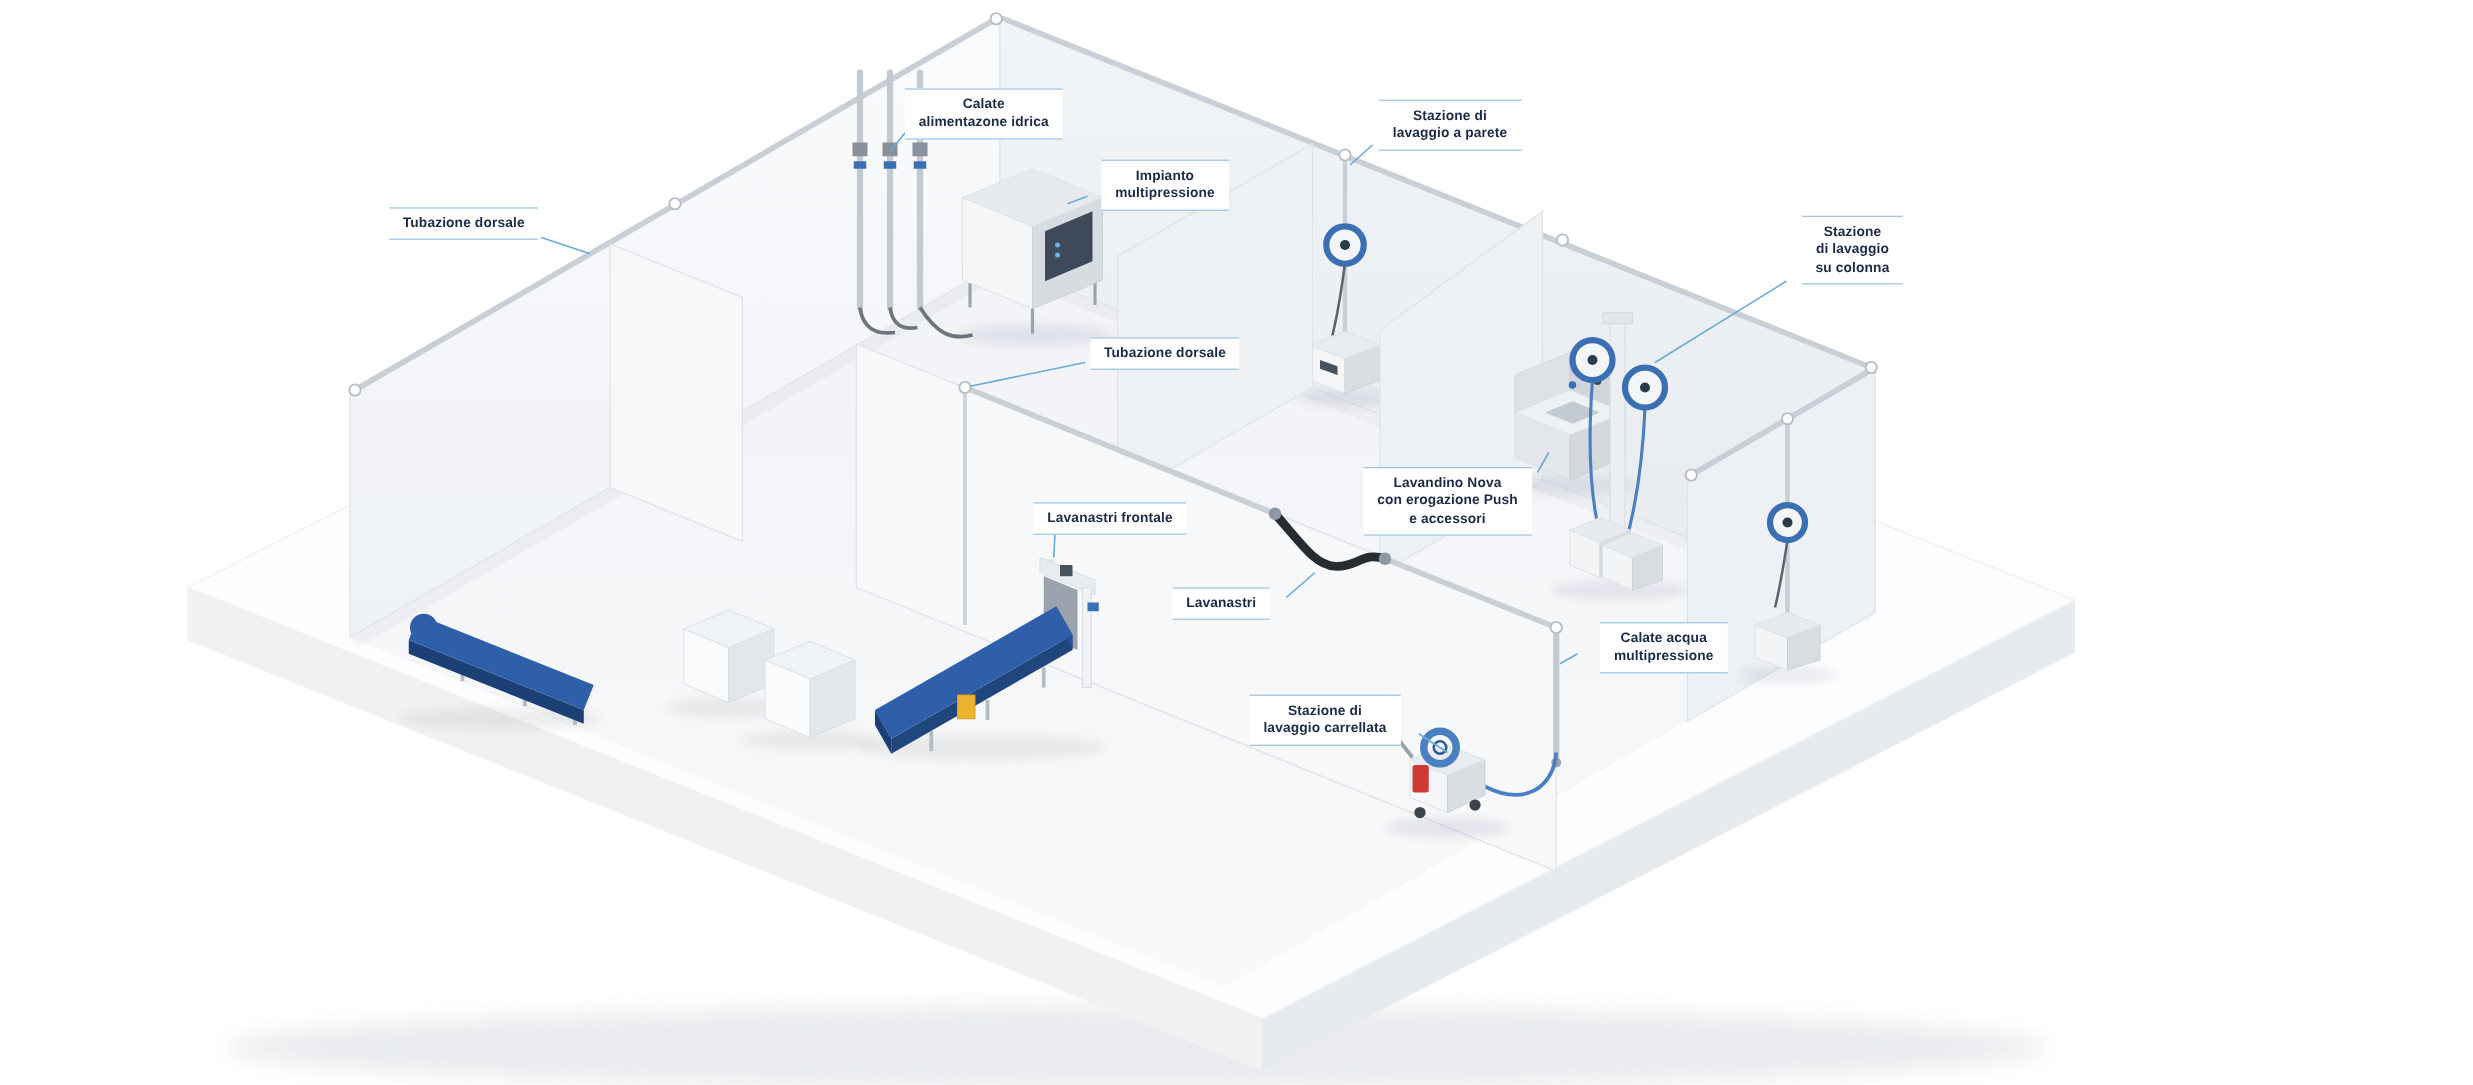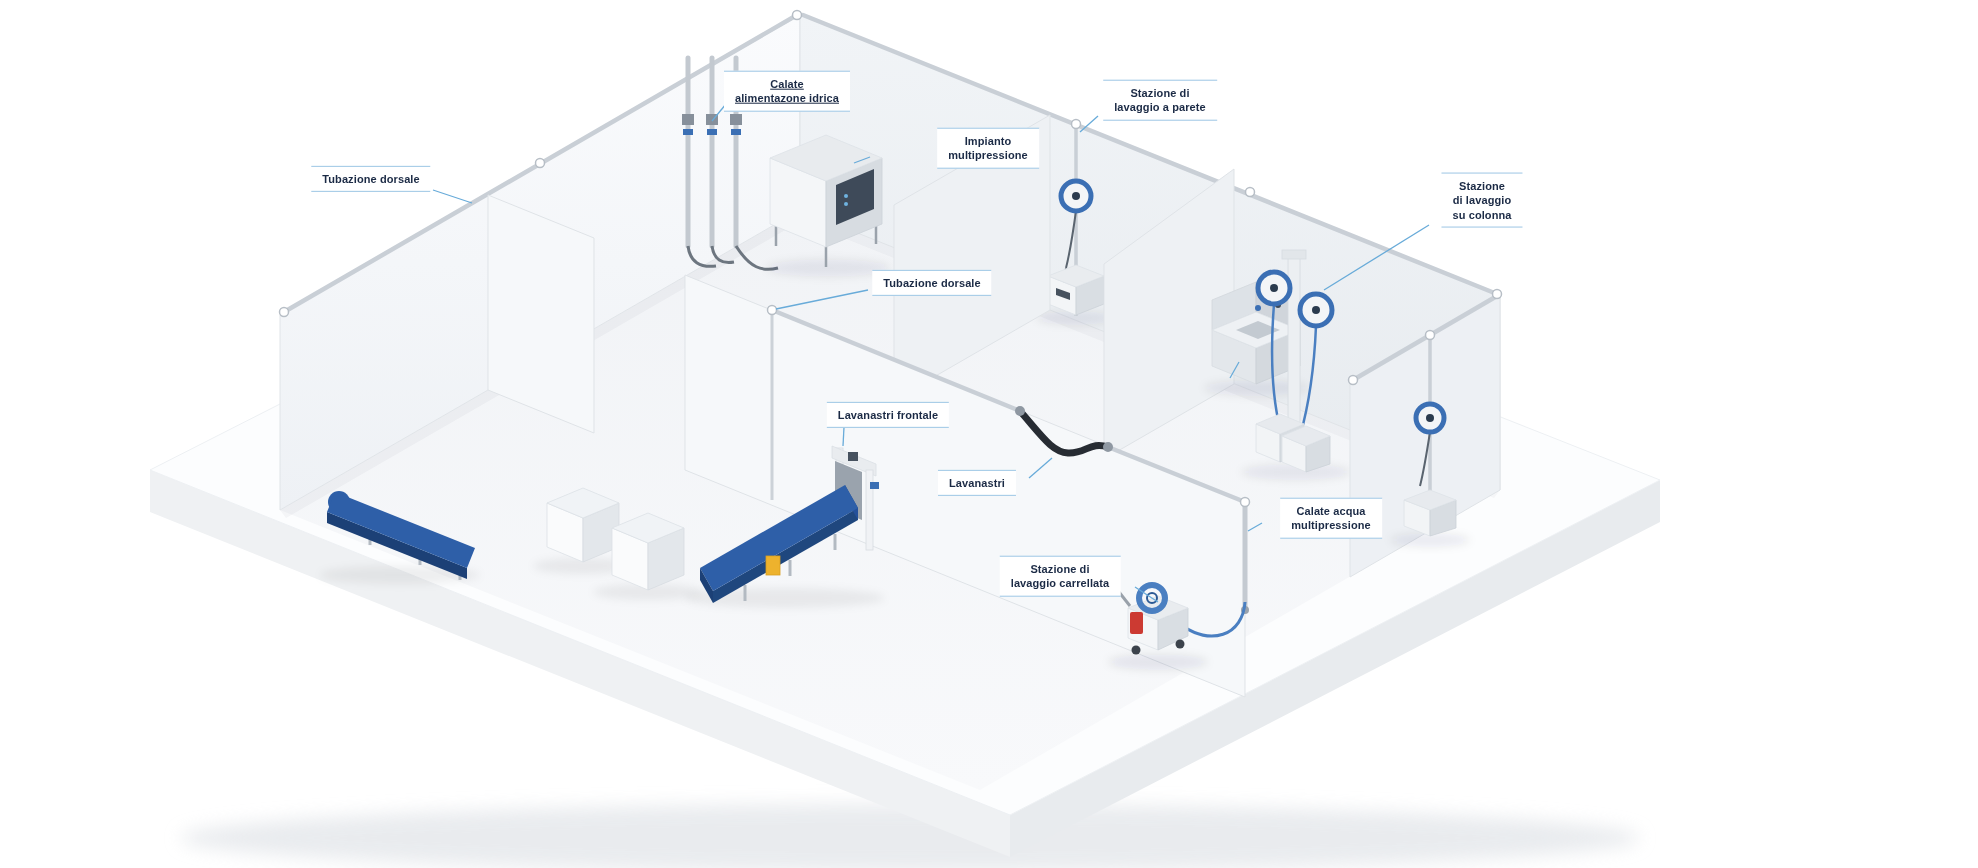--- a/index.html
+++ b/index.html
@@ -13,22 +13,22 @@
     position:absolute;transform:translate(-50%,-50%);
     background:#ffffff;
     border-top:1px solid var(--callout-border,#9cc6e5);
     border-bottom:1px solid var(--callout-border,#9cc6e5);
     padding:5px 11px;
     font-size:11px;font-weight:bold;line-height:1.3;
     color:var(--callout-text,#1b2a45);
     text-align:center;white-space:pre-line;letter-spacing:.1px;
   }
   .cl-tub-left{left:371px;top:179px;}
-  .cl-calate{left:787px;top:91px;text-decoration:underline;}
-  .cl-impianto{left:988px;top:148px;}
+  .cl-calate{left:787px;top:91px;}
+  .cl-impianto{left:932px;top:148px;}
   .cl-parete{left:1160px;top:100px;}
   .cl-colonna{left:1482px;top:200px;text-align:center;}
   .cl-tub-center{left:932px;top:283px;}
   .cl-lavandino{left:1158px;top:401px;}
   .cl-lavanastri{left:888px;top:415px;}
   .cl-rompitratta{left:977px;top:483px;}
   .cl-calata-acqua{left:1331px;top:518px;}
   .cl-carrellata{left:1060px;top:576px;}
 </style>
 </head>
@@ -292,20 +292,23 @@
   <div class="callout cl-calate">Calate
 alimentazone idrica</div>
   <div class="callout cl-impianto">Impianto
 multipressione</div>
   <div class="callout cl-parete">Stazione di
 lavaggio a parete</div>
   <div class="callout cl-colonna">Stazione
 di lavaggio
 su colonna</div>
   <div class="callout cl-tub-center">Tubazione dorsale</div>
+  <div class="callout cl-lavandino">Lavandino Nova
+con erogazione Push
+e accessori</div>
   <div class="callout cl-lavanastri">Lavanastri frontale</div>
   <div class="callout cl-rompitratta">Lavanastri</div>
   <div class="callout cl-calata-acqua">Calate acqua
 multipressione</div>
   <div class="callout cl-carrellata">Stazione di
 lavaggio carrellata</div>
 </div>
 
 </div>
 

